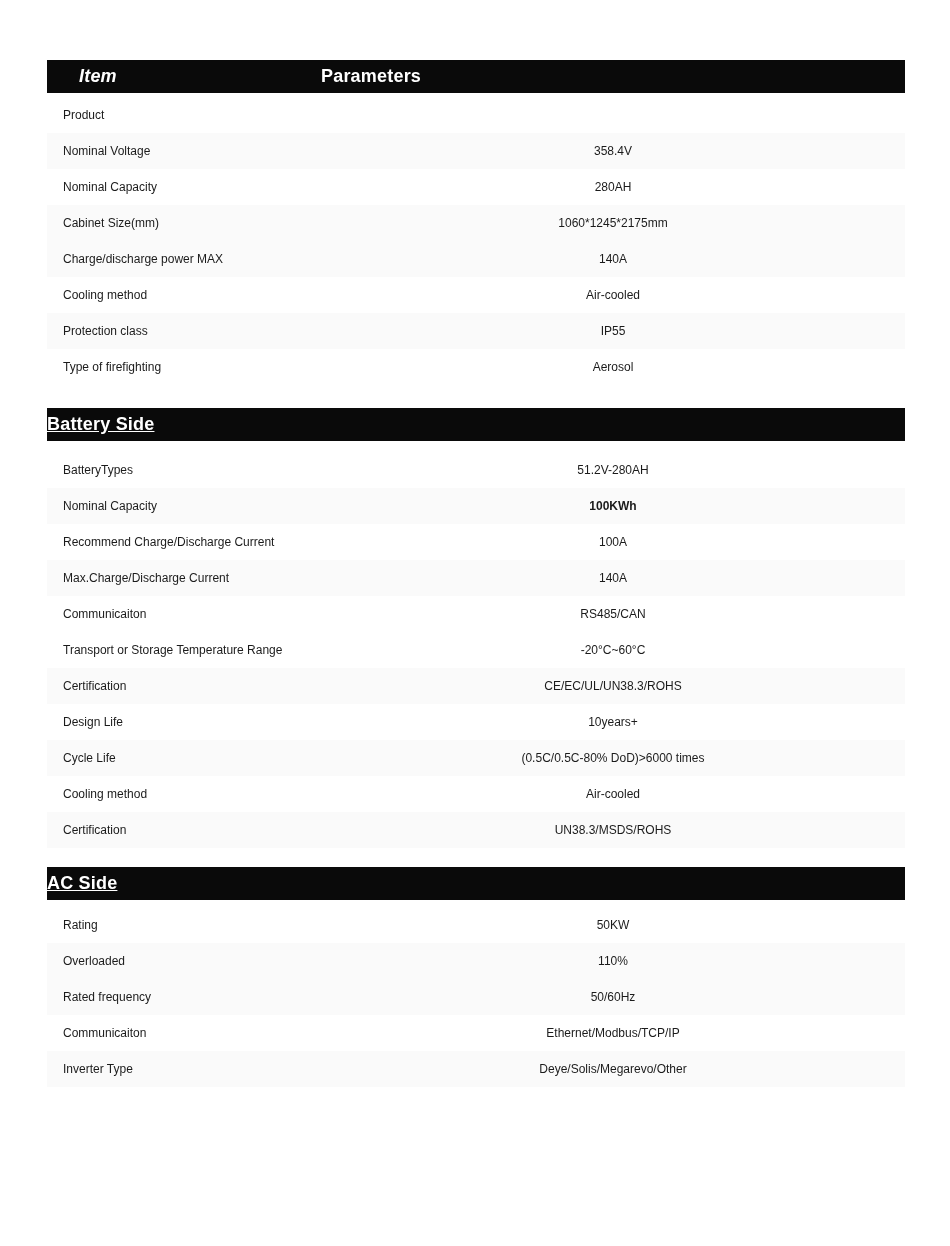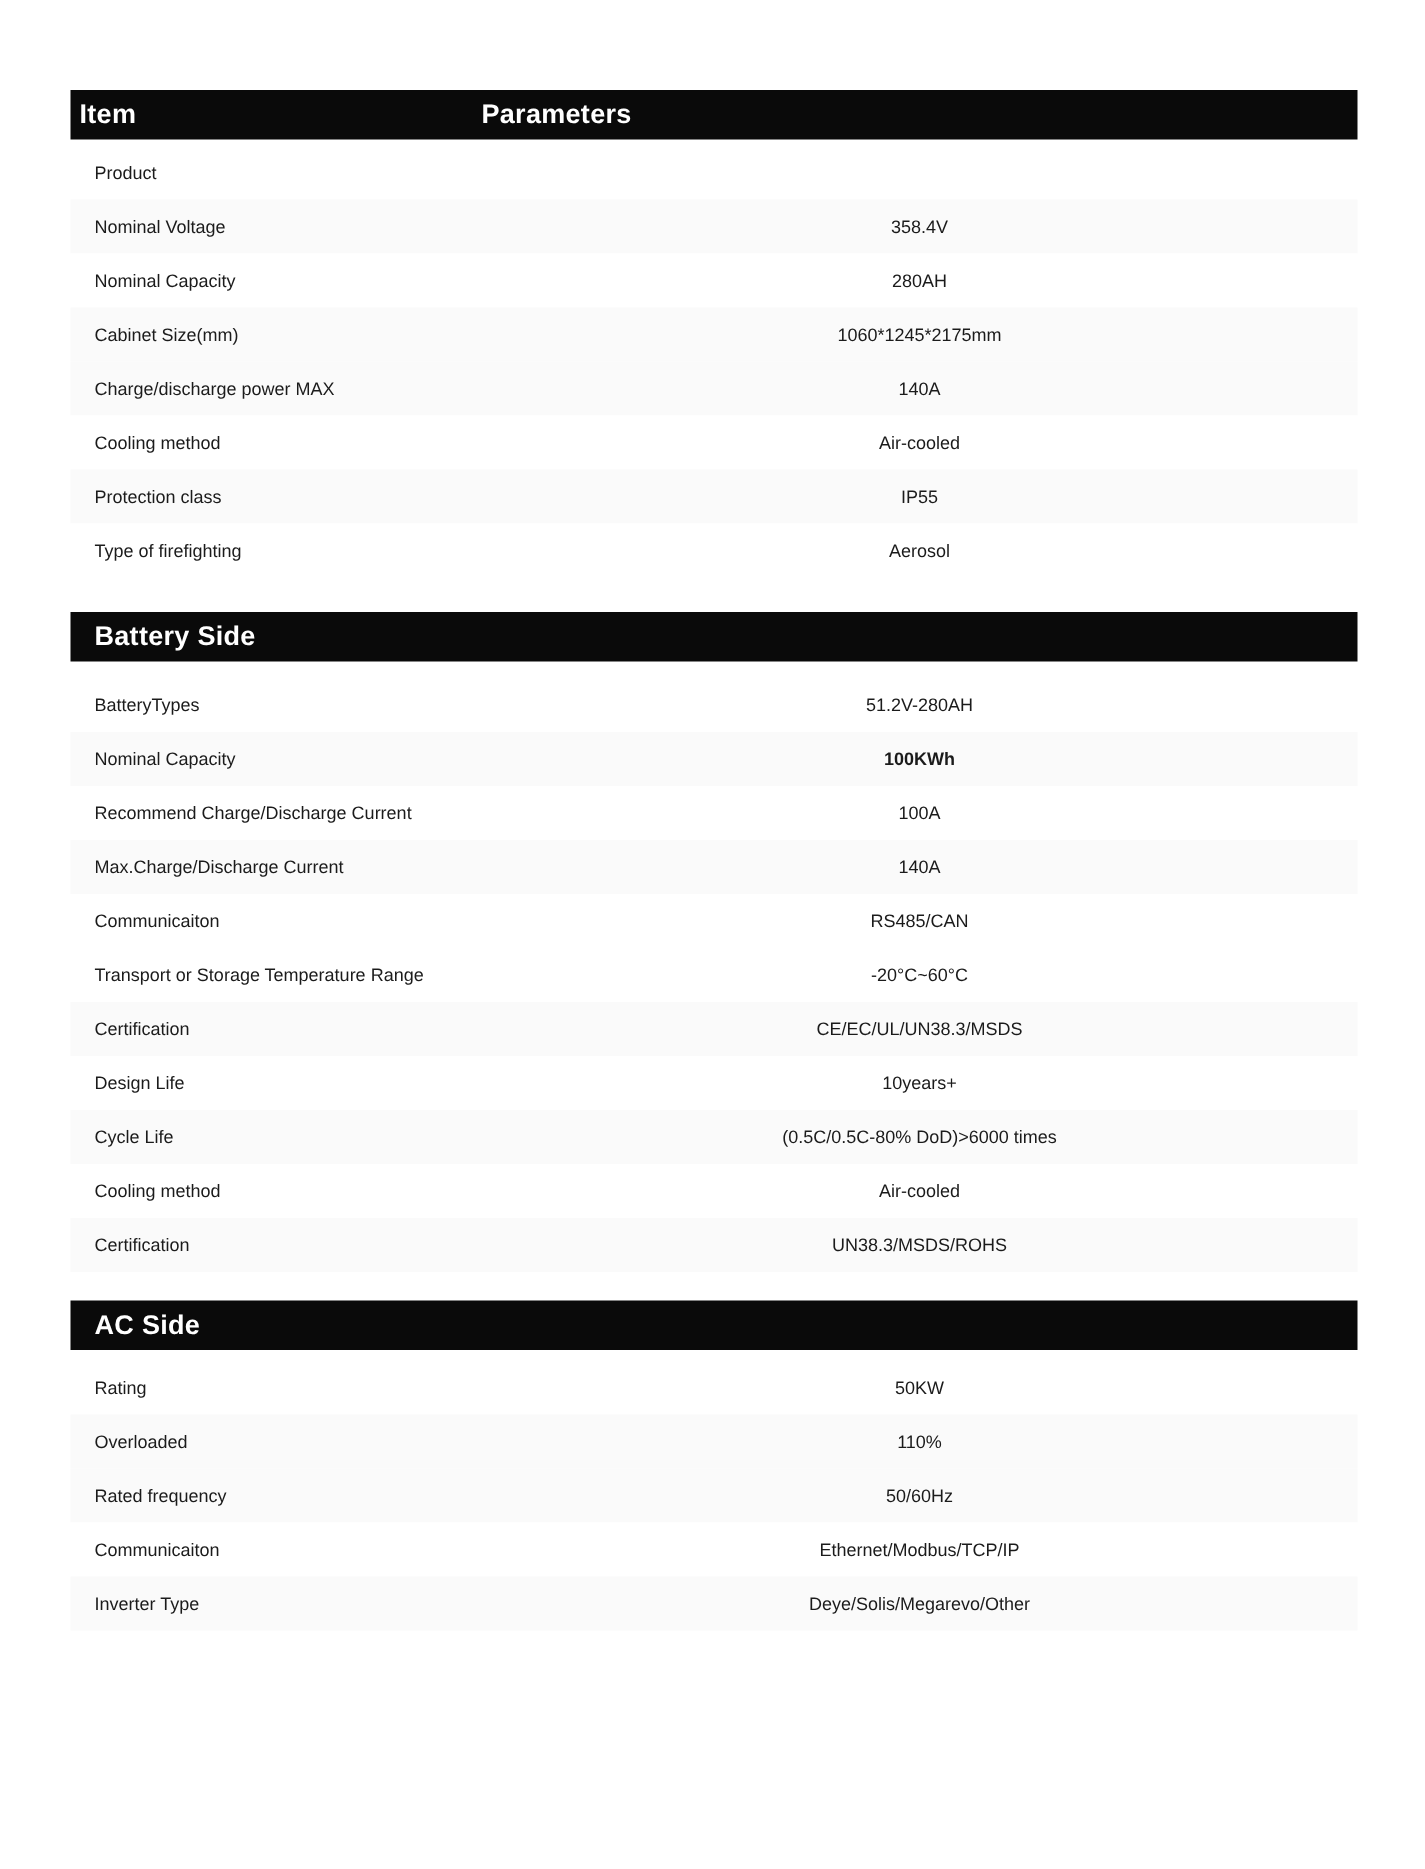--- a/index.html
+++ b/index.html
@@ -27,27 +27,28 @@
     color: var(--header-text);
     height: 33px;
     display: flex;
     align-items: center;
     font-weight: bold;
     font-size: 18px;
     letter-spacing: 0.2px;
   }
   .bar .bar-left {
     width: 274px;
-    padding-left: 6px;
+    padding-left: 32px;
+    font-style: italic;
   }
   .bar .bar-right {
     flex: 1;
     text-align: left;
   }
-  .bar.section-title-bar { padding-left: 16px; }
+  .bar.section-title-bar { padding-left: 0; text-decoration: underline; }
   .rows { width: 100%; }
   .row {
     display: flex;
     align-items: center;
     height: 36px;
     font-size: 12px;
     background: var(--row-bg);
   }
   .row.alt { background: var(--row-alt-bg); }
   .row .label {
@@ -135,21 +136,21 @@
         <div class="row">
           <div class="label">Communicaiton</div>
           <div class="value">RS485/CAN</div>
         </div>
         <div class="row">
           <div class="label">Transport or Storage Temperature Range</div>
           <div class="value">-20°C~60°C</div>
         </div>
         <div class="row alt">
           <div class="label">Certification</div>
-          <div class="value">CE/EC/UL/UN38.3/MSDS</div>
+          <div class="value">CE/EC/UL/UN38.3/ROHS</div>
         </div>
         <div class="row">
           <div class="label">Design Life</div>
           <div class="value">10years+</div>
         </div>
         <div class="row alt">
           <div class="label">Cycle Life</div>
           <div class="value">(0.5C/0.5C-80% DoD)&gt;6000 times</div>
         </div>
         <div class="row">

